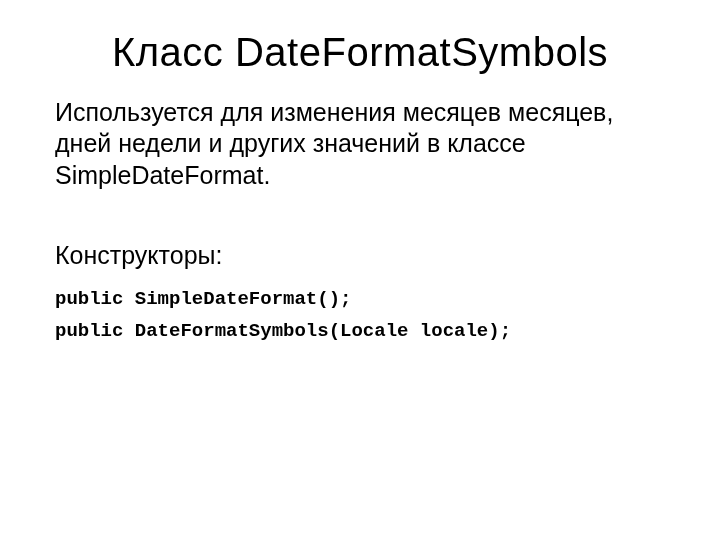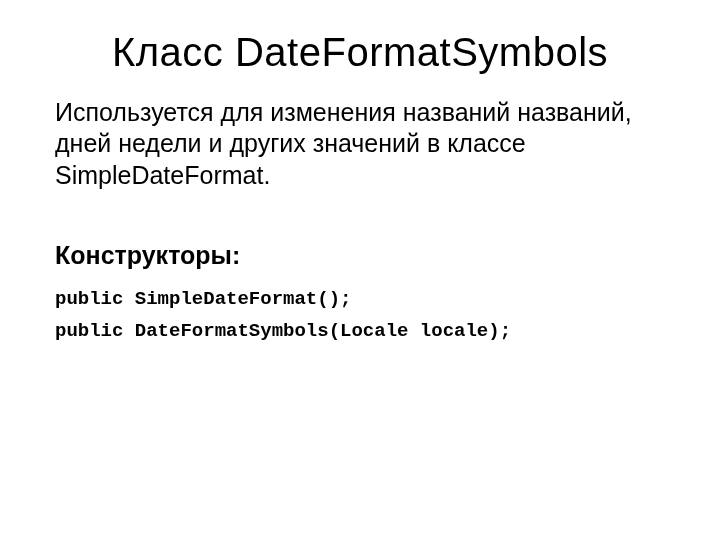--- a/index.html
+++ b/index.html
@@ -25,33 +25,33 @@
     }
     .description {
       font-size: 25px;
       line-height: 1.25;
       margin-bottom: 50px;
       font-weight: 400;
     }
     .subheading {
       font-size: 25px;
       margin-bottom: 18px;
-      font-weight: 700;
+      font-weight: 400;
     }
     .code-line {
       font-family: "Courier New", Courier, monospace;
       font-size: 19px;
       font-weight: bold;
       margin-bottom: 10px;
       white-space: pre;
     }
   </style>
 </head>
 <body>
 
 <h1 class="title">Класс DateFormatSymbols</h1>
 
-<p class="description">Используется для изменения названий названий, дней недели и других значений в классе SimpleDateFormat.</p>
+<p class="description">Используется для изменения месяцев месяцев, дней недели и других значений в классе SimpleDateFormat.</p>
 
 <p class="subheading">Конструкторы:</p>
 
 <div class="code-line">public SimpleDateFormat();</div>
 <div class="code-line">public DateFormatSymbols(Locale locale);</div>
 
 </body></html>

